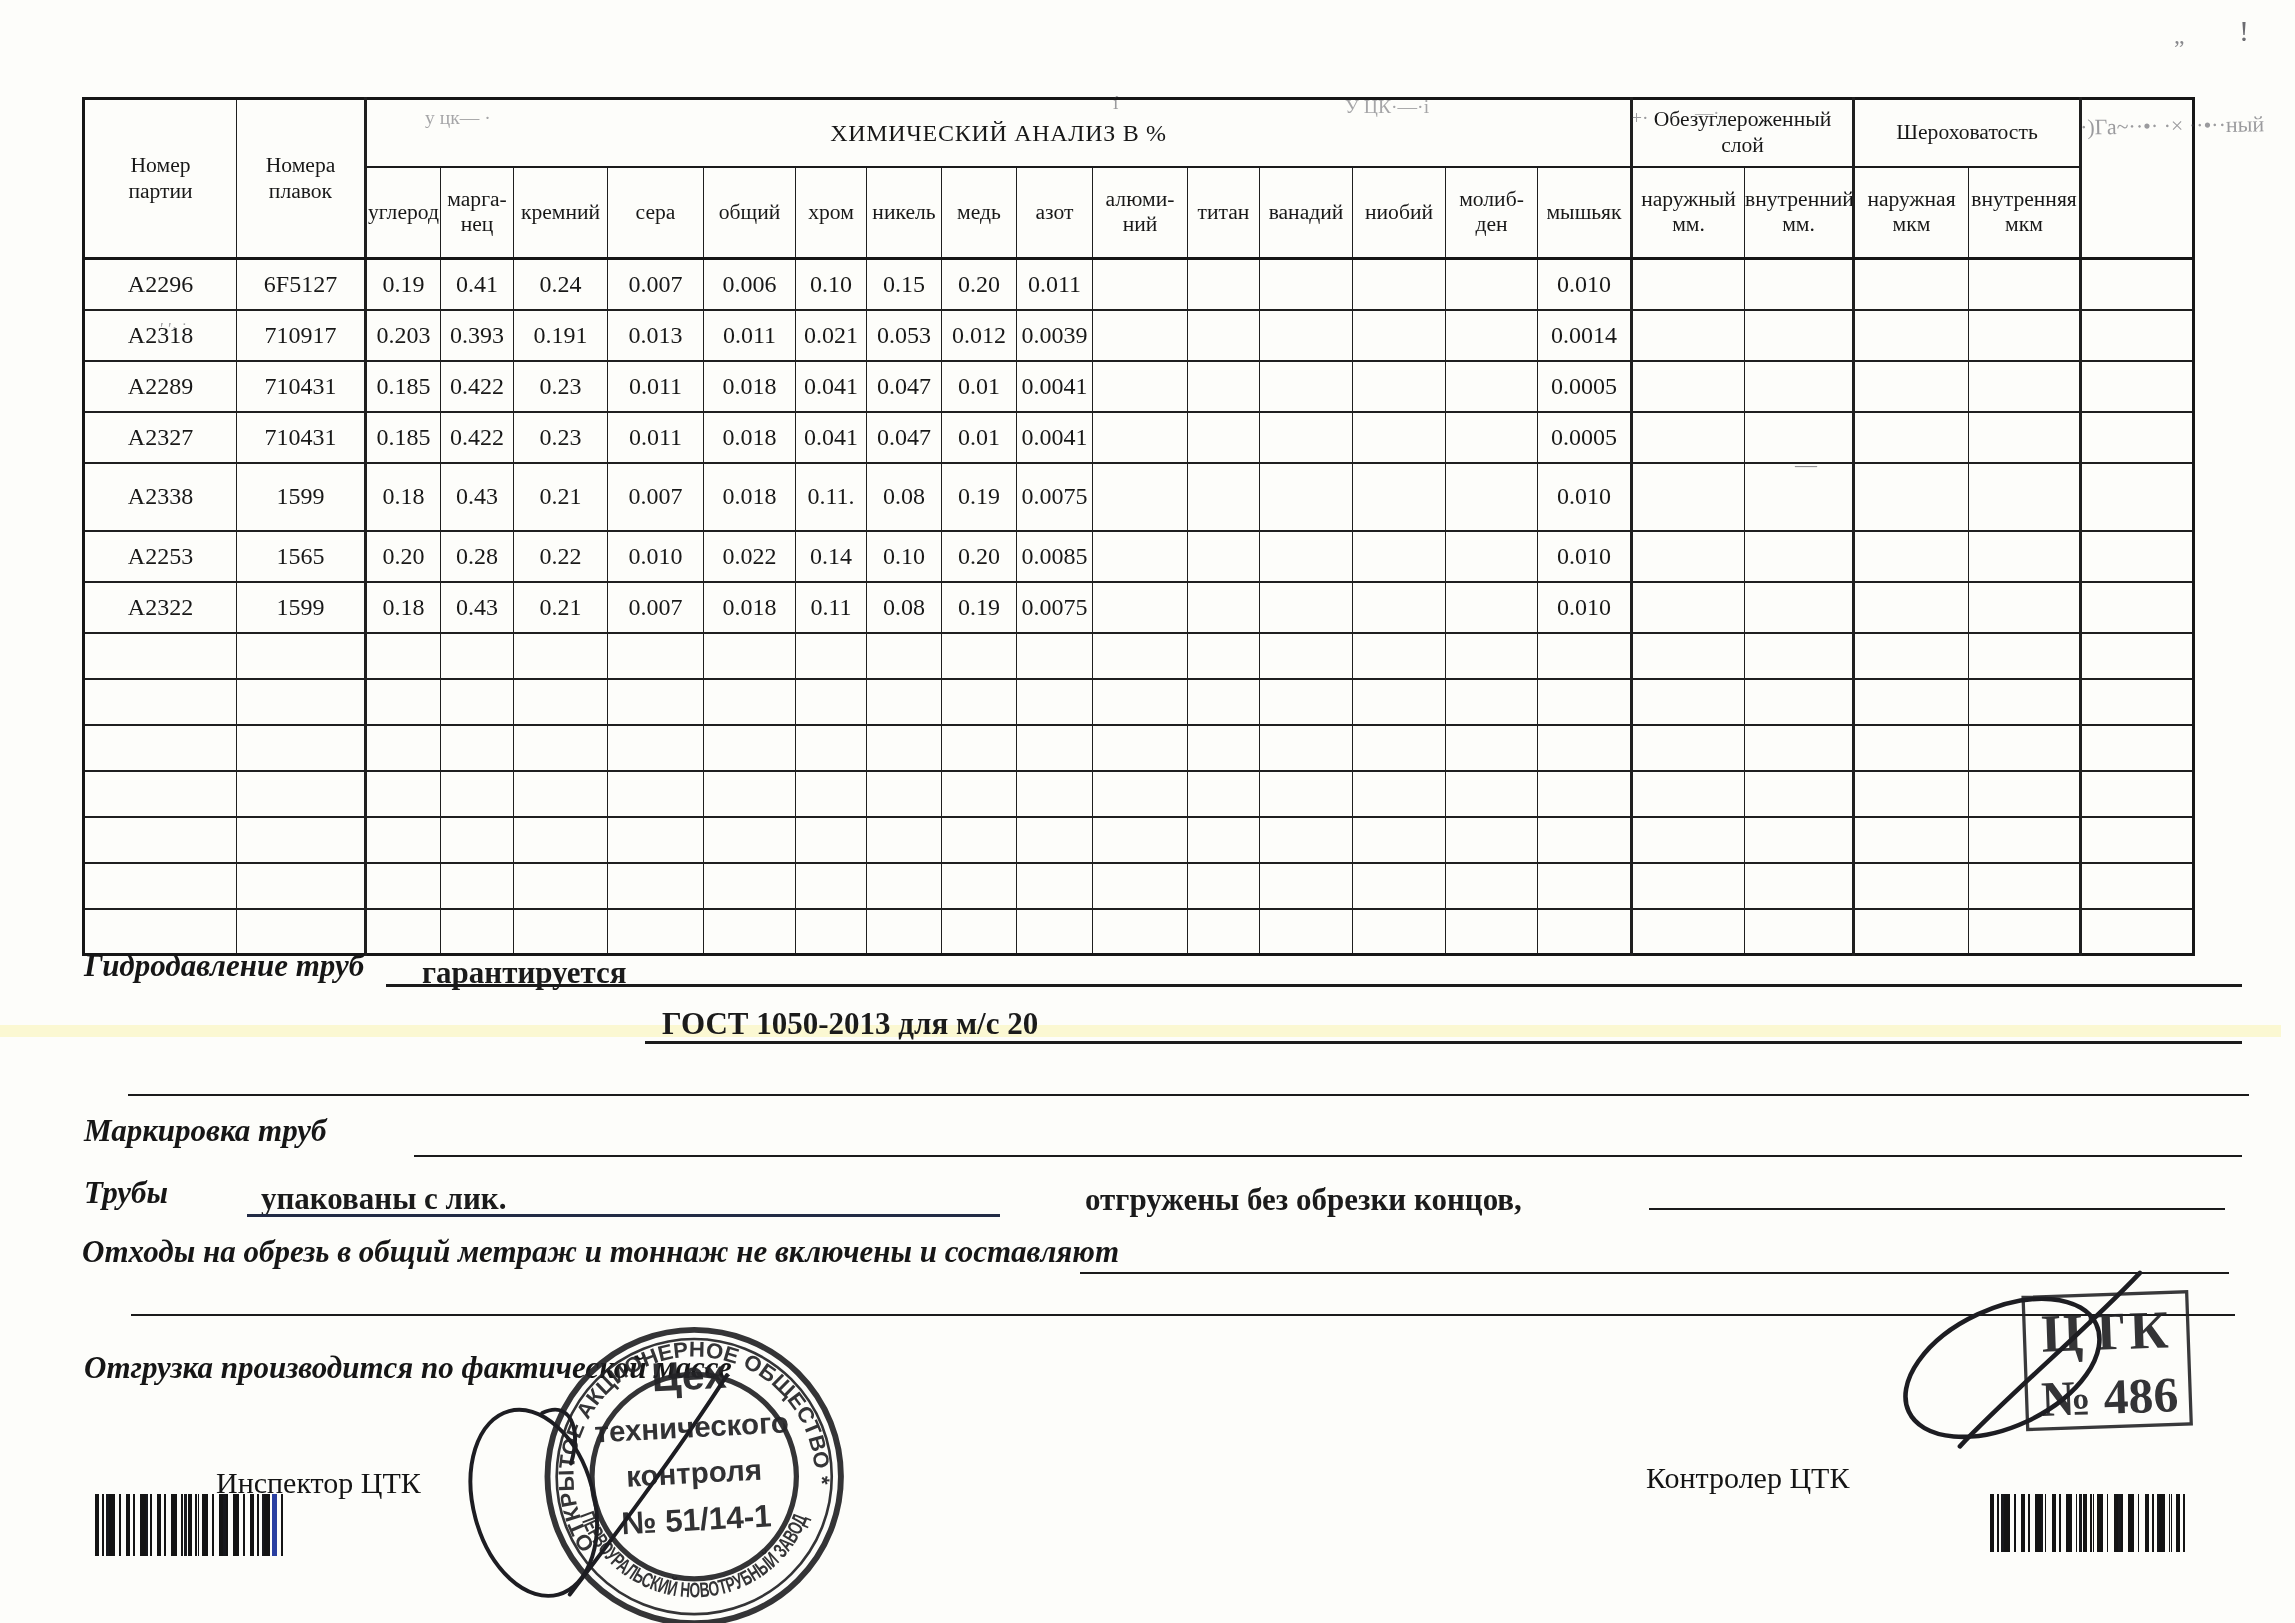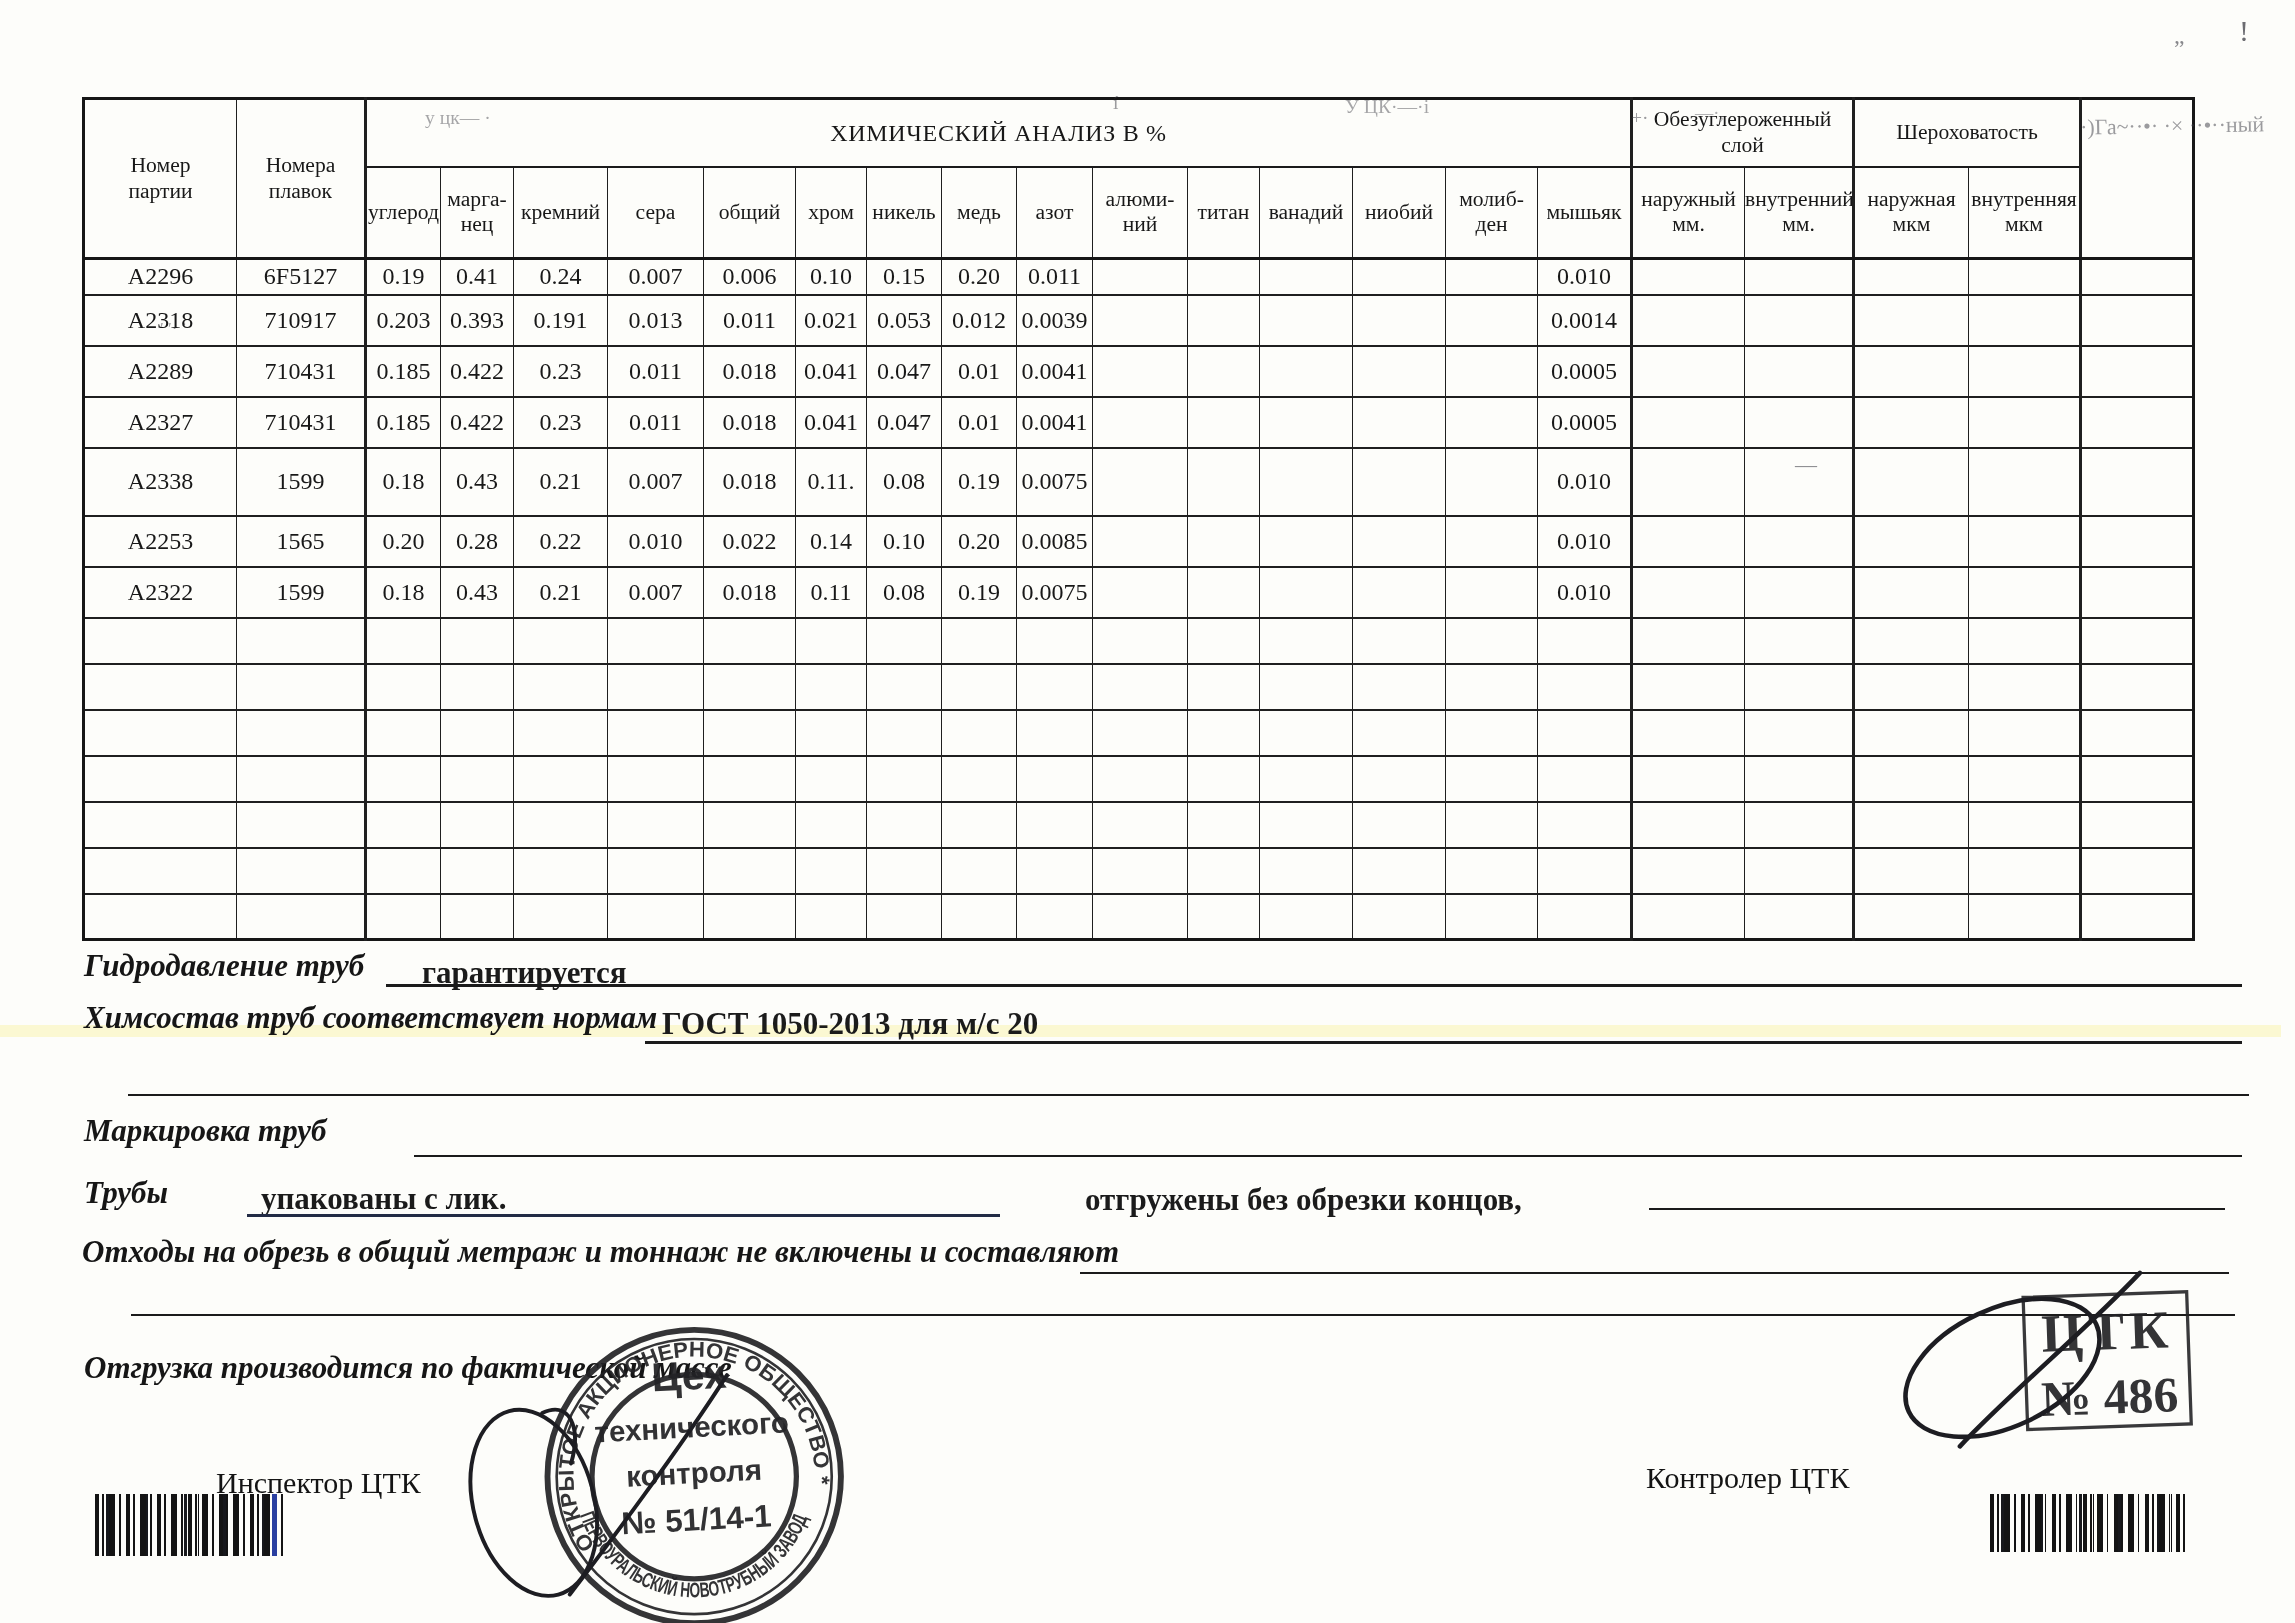--- a/index.html
+++ b/index.html
@@ -105,21 +105,21 @@
 мм.</th>
         <th class="thick-r">внутренний
 мм.</th>
         <th>наружная
 мкм</th>
         <th class="thick-r">внутренняя
 мкм</th>
       </tr>
     </thead>
     <tbody id="chem-body">
-        <tr style="height: 36px;">
+        <tr style="height: 51px;">
           <td>А2296</td>
           <td class="thick-r">6F5127</td>
           <td>0.19</td>
           <td>0.41</td>
           <td>0.24</td>
           <td>0.007</td>
           <td>0.006</td>
           <td>0.10</td>
           <td>0.15</td>
           <td>0.20</td>
@@ -460,21 +460,20 @@
   <span class="artifact" style="left:2080px;top:113px;font-size:22px;opacity:.5;transform:rotate(-1deg);">·)Га~··•· ·× ··•··ный</span>
   <span class="artifact" style="left:1795px;top:452px;font-size:22px;opacity:.6;">—</span>
   <span class="artifact" style="left:160px;top:319px;font-size:17px;opacity:.5;">ʹ ʹ· ˙</span>
   <span class="artifact" style="left:1631px;top:107px;font-size:19.6px;opacity:.5;">+·</span>
 
   <div class="lbl" style="left:84px;top:948px;">Гидродавление труб</div>
   <div class="val" style="left:422px;top:948px;">гарантируется</div>
   <div class="rule" style="left:386px;top:984px;width:1856px;height:2.6px;"></div>
 
   <div class="ystreak"></div>
-  <div class="lbl" style="left:84px;top:1000px;">Химсостав труб соответствует нормам</div>
   <div class="val" style="left:662px;top:999px;">ГОСТ 1050-2013 для м/с 20</div>
   <div class="rule" style="left:645px;top:1041px;width:1597px;height:2.6px;"></div>
 
   <div class="rule" style="left:128px;top:1094px;width:2121px;"></div>
 
   <div class="lbl" style="left:84px;top:1113px;">Маркировка труб</div>
   <div class="rule" style="left:414px;top:1155px;width:1828px;"></div>
 
   <div class="lbl" style="left:84px;top:1175px;">Трубы</div>
   <div class="val" style="left:261px;top:1174px;">упакованы с лик.</div>

